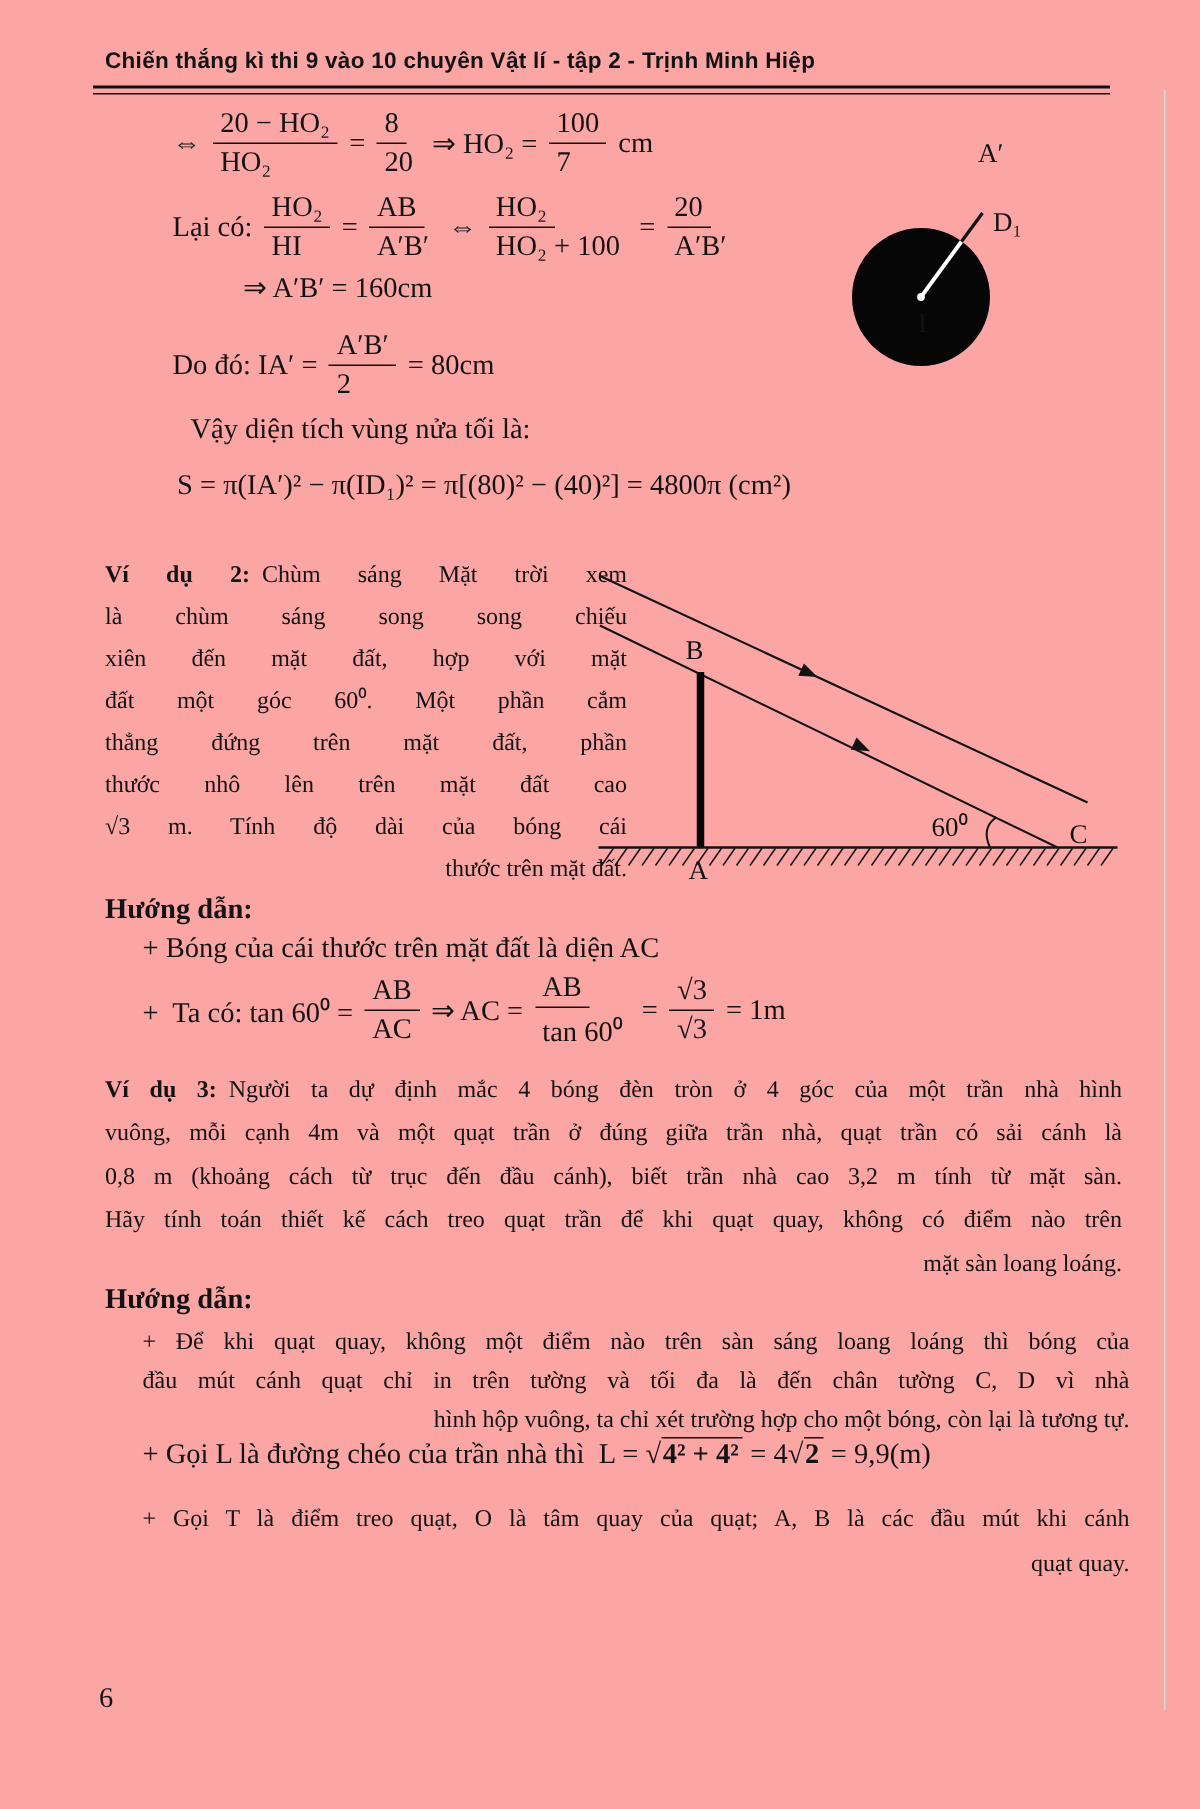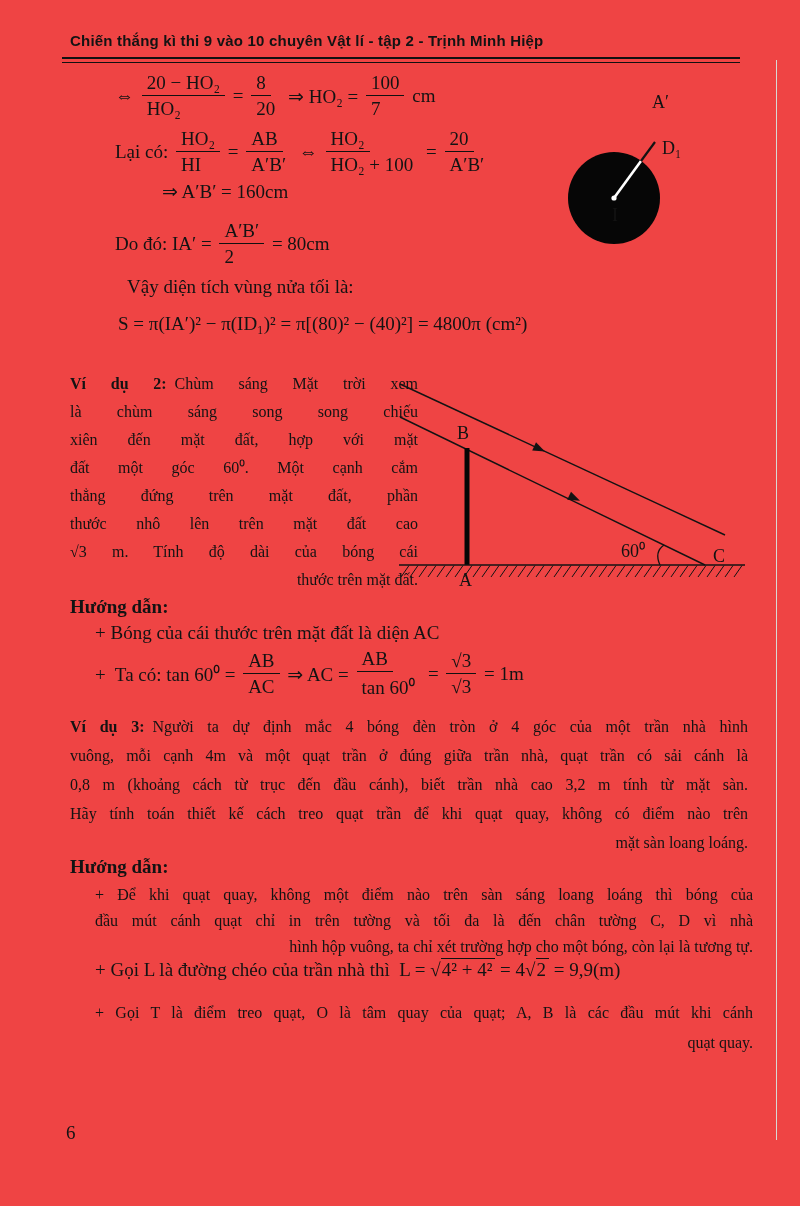--- a/index.html
+++ b/index.html
@@ -1,37 +1,37 @@
 <!DOCTYPE html>
 <html><head>
 <meta charset="utf-8">
 <style>
   * { margin:0; padding:0; box-sizing:border-box; }
   html,body { background:#9a9a9a; }
   .page {
     position:relative; width:800px; height:1206px; margin:0 auto;
-    background:#ef4444; color:#131313; overflow:hidden;
+    background:#fca5a5; color:#131313; overflow:hidden;
     font-family:"Liberation Serif", serif; font-size:19px;
   }
   .hdr {
     position:absolute; top:32px; left:70px;
     font-family:"Liberation Sans", sans-serif; font-weight:bold; font-size:15px;
     letter-spacing:.2px;
   }
   .rule1 { position:absolute; left:62px; top:57px; width:678px; border-top:2px solid #111; }
   .rule2 { position:absolute; left:62px; top:62px; width:678px; border-top:1px solid #111; }
   .edge-line { position:absolute; left:776px; top:60px; width:1px; height:1080px; background:#d8d8d4; }
 
   .formula { position:absolute; display:flex; align-items:center; white-space:pre; font-size:19px; }
   .frac { display:inline-flex; flex-direction:column; align-items:flex-start; margin:0 3px; }
   .fn { padding:0 5px 1px; border-bottom:1.3px solid #111; text-align:center; }
   .fd { padding:2px 5px 0; text-align:center; }
   .sqrt { display:inline-flex; align-items:flex-start; }
   .rsign { transform:translateY(1px); }
-  .rad { border-top:1.3px solid #111; padding:0 3px 0 1px; }
+  .rad { border-top:1.3px solid #111; padding:0 3px 0 1px;font-weight:bold; }
 
   .txt { position:absolute; font-size:19px; }
   .bold { font-weight:bold; }
   .lbl { font-weight:bold; margin-right:8px; }
 
   .plines { position:absolute; font-size:16px; }
   .plines .ln { display:block;text-align:right; }
   .jl { text-align:justify; text-align-last:justify; }
 
   .ex2 { top:370px; left:70px; width:348px; }
@@ -71,21 +71,21 @@
     <line x1="62" y1="110" x2="89" y2="73" stroke="#ffffff" stroke-width="2.6"></line>
     <line x1="89" y1="73" x2="103" y2="54" stroke="#131313" stroke-width="2.2"></line>
     <circle cx="62" cy="110" r="2.6" fill="#ffffff"></circle>
     <text x="60" y="133" fill="#ffffff">I</text>
   </svg>
 
   <div class="plines ex2">
     <div class="ln jl"><span class="lbl">Ví dụ 2:</span><span>Chùm sáng Mặt trời xem</span></div>
     <div class="ln jl">là chùm sáng song song chiếu</div>
     <div class="ln jl">xiên đến mặt đất, hợp với mặt</div>
-    <div class="ln jl">đất một góc 60⁰. Một cạnh cắm</div>
+    <div class="ln jl">đất một góc 60⁰. Một phần cắm</div>
     <div class="ln jl">thẳng đứng trên mặt đất, phần</div>
     <div class="ln jl">thước nhô lên trên mặt đất cao</div>
     <div class="ln jl">√3 m. Tính độ dài của bóng cái</div>
     <div class="ln">thước trên mặt đất.</div>
   </div>
 
   <svg style="left:395px;top:382px;" width="358" height="218" viewBox="0 0 358 218">
     <g stroke="#131313" stroke-width="1.4">
       <line x1="5" y1="2" x2="330" y2="153"></line>
       <line x1="5" y1="35" x2="310" y2="183"></line>

